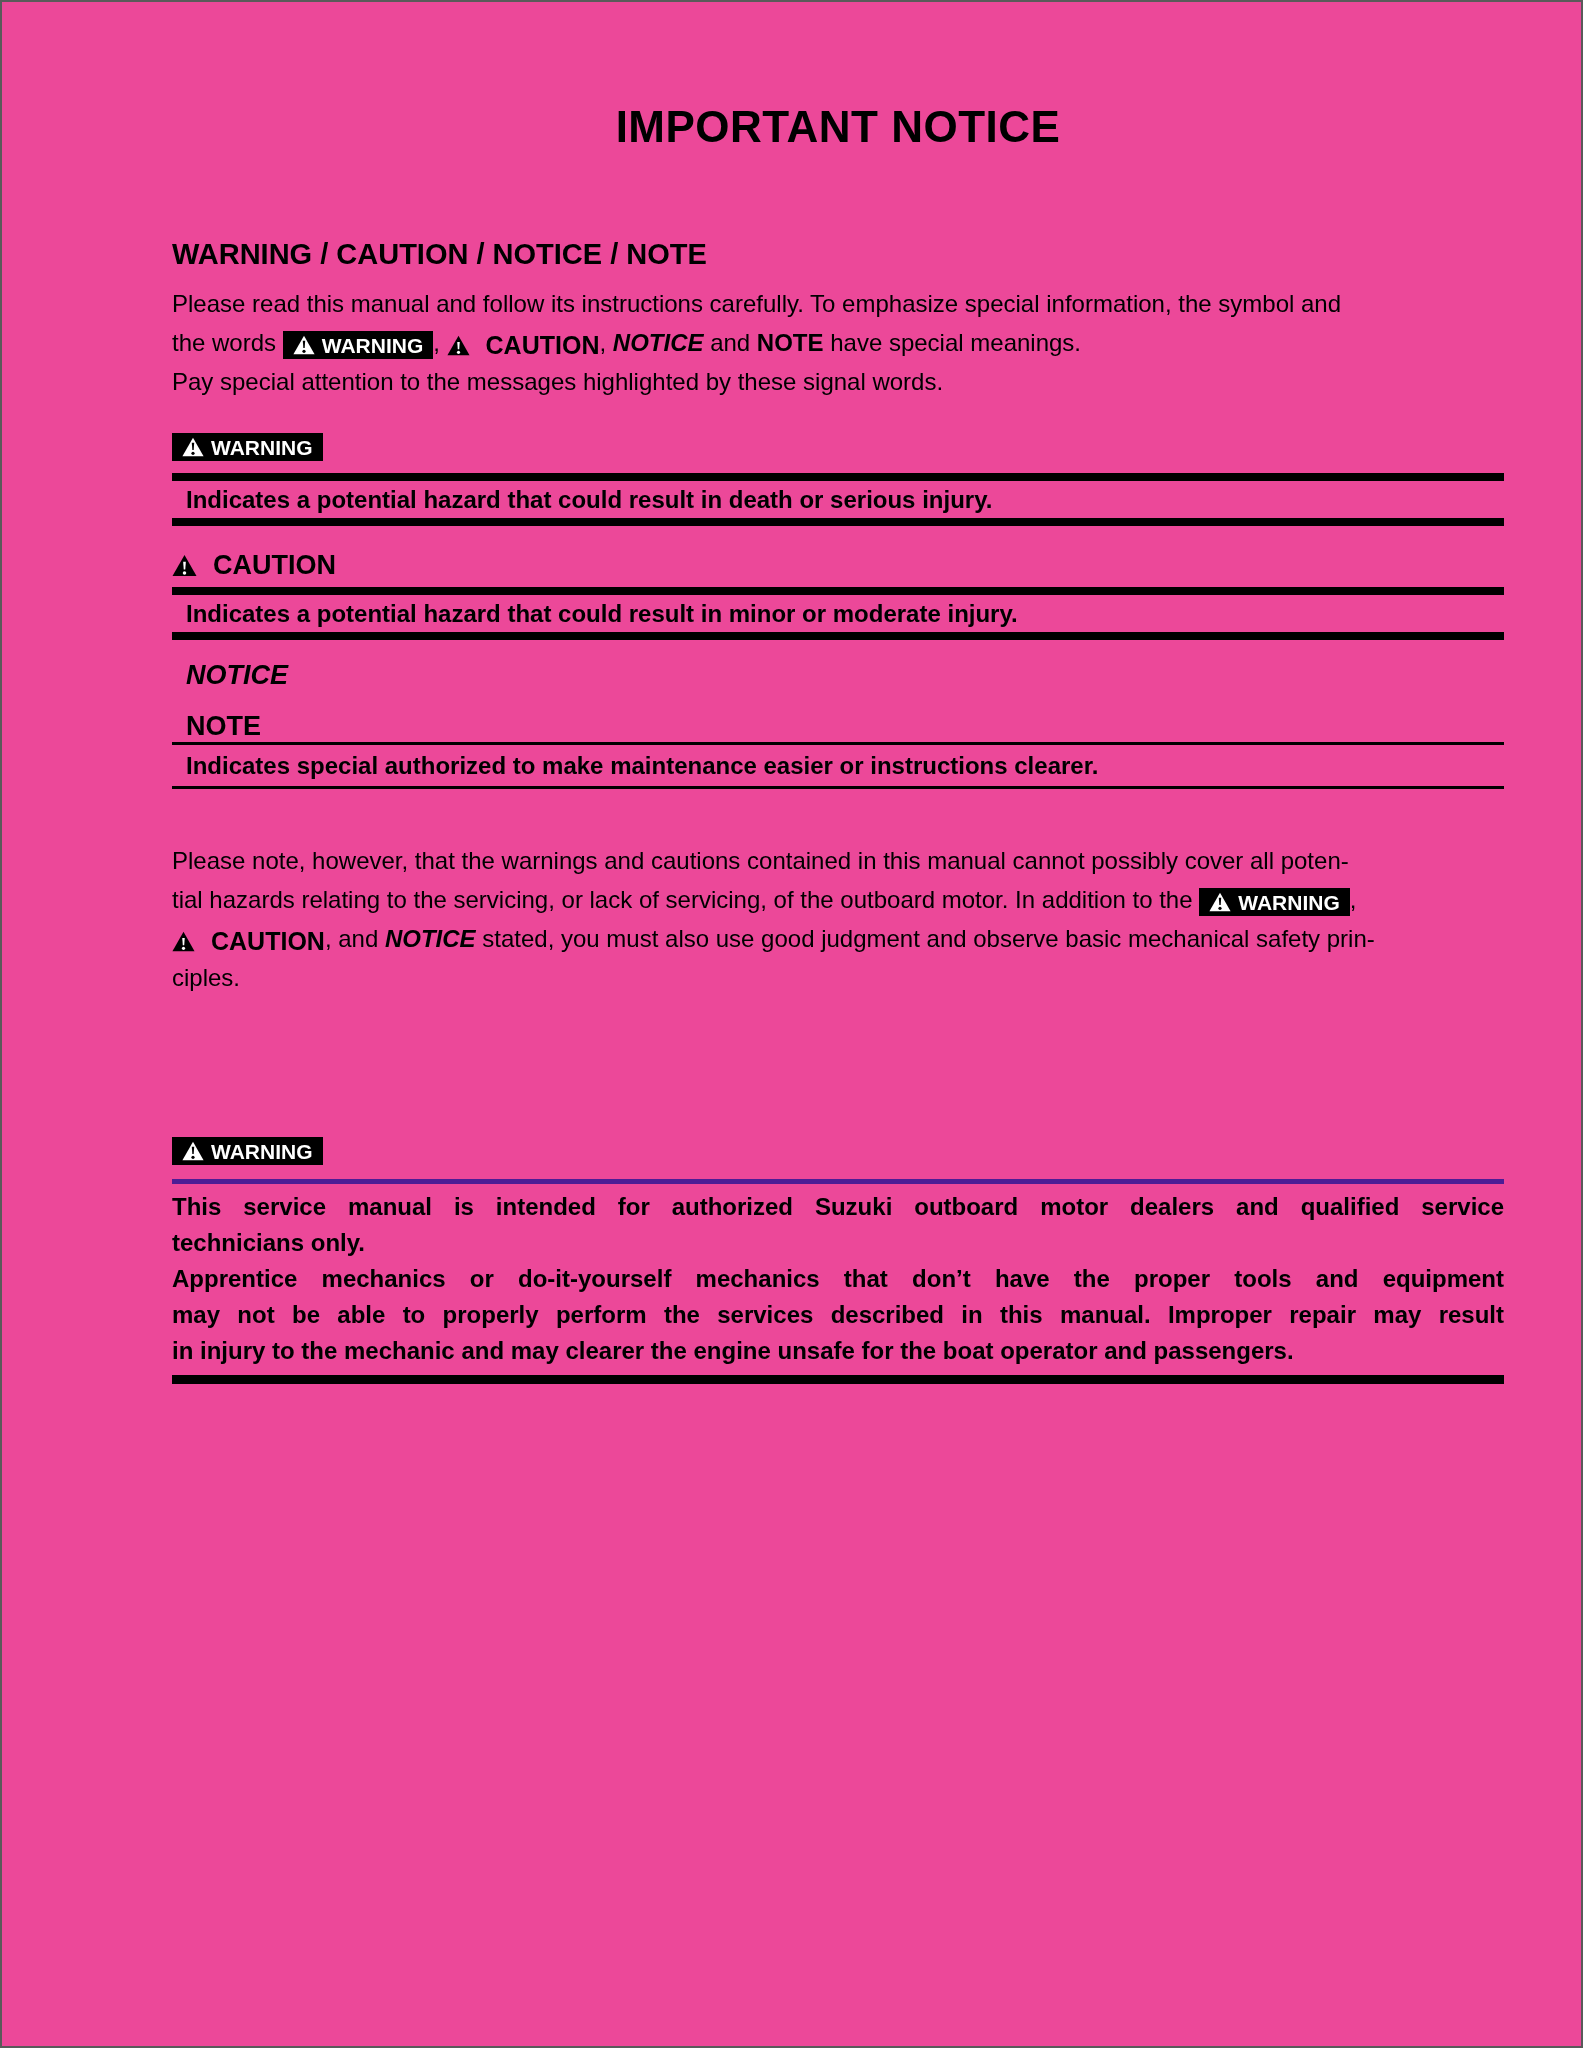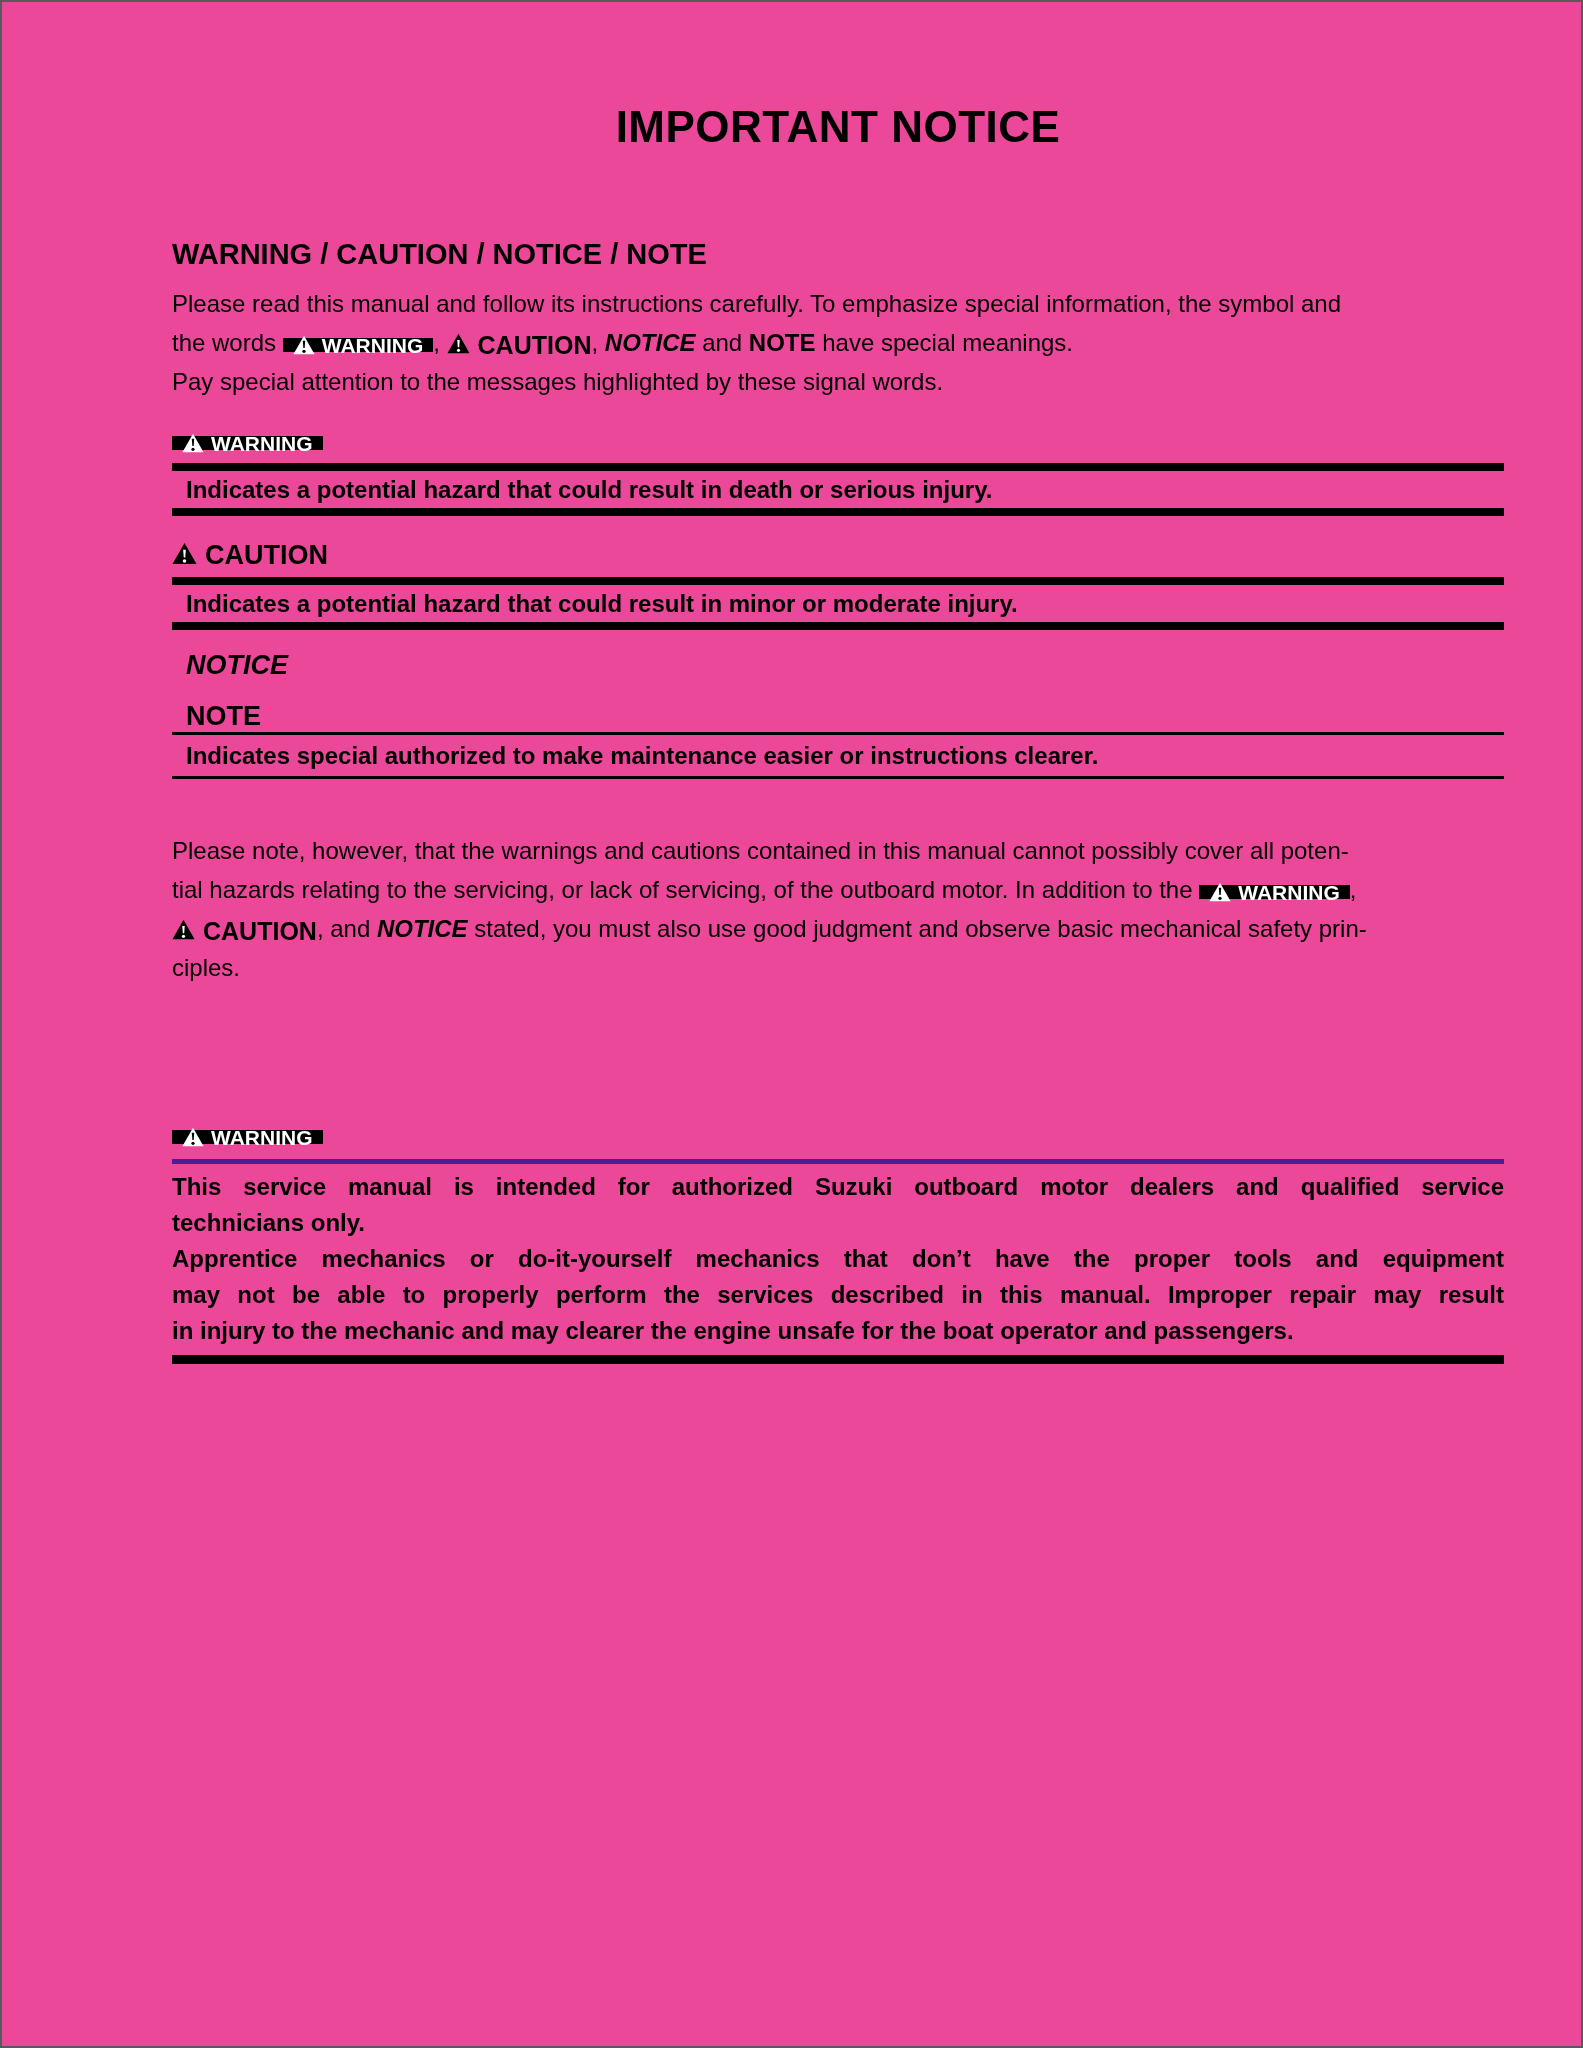--- a/index.html
+++ b/index.html
@@ -40,31 +40,32 @@
 
   
   .warn-badge {
     display: inline-flex;
     align-items: center;
     gap: 7px;
     background: #000000;
     color: #ffffff;
     font-weight: 700;
     font-size: 21px;
-    height: 14px;
+    height: 28px;
     padding: 0 10px;
     vertical-align: middle;
     line-height: 1;
   }
   .warn-badge svg { display: block; }
 
   
   .caution-wrap {
     display: inline-flex;
-    gap: 8px;
+    align-items: center;
+    gap: 16px;
     vertical-align: middle;
     line-height: 1;
   }
   .caution-wrap .cap { font-weight: 700; font-size: 25px; }
   .caution-wrap svg { display: block; }
 
   .notice-word { font-weight: 700; font-style: italic; }
   .note-word   { font-weight: 700; }
 
   .signal-block-head { margin-top: 26px; }

